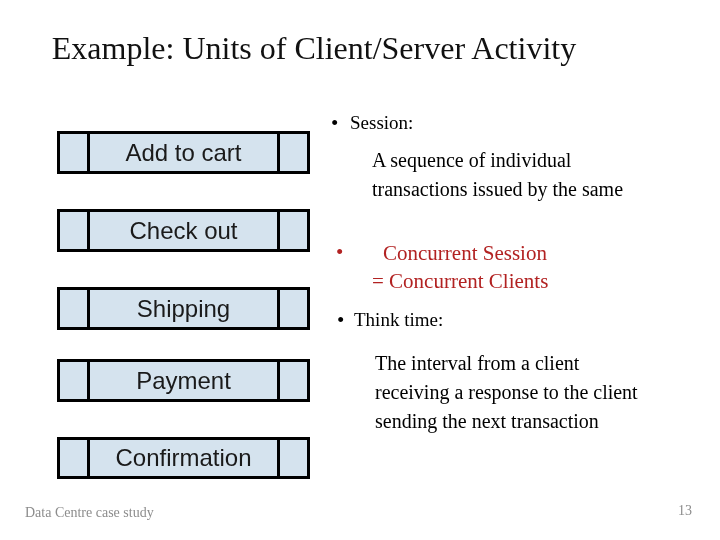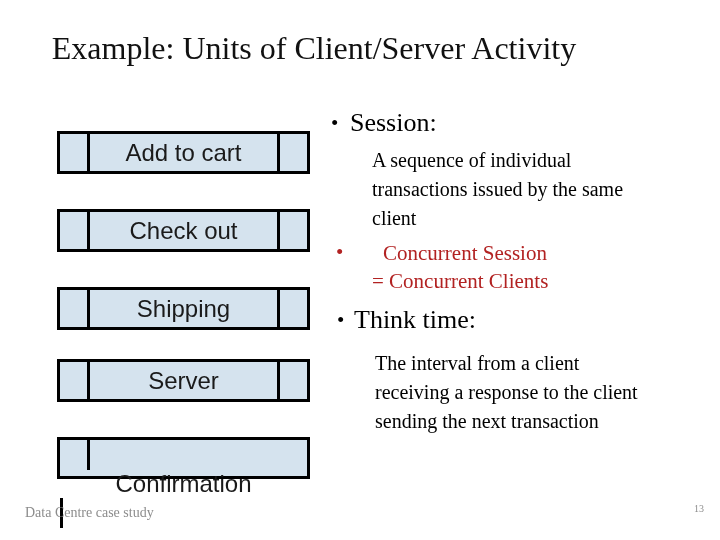--- a/index.html
+++ b/index.html
@@ -37,42 +37,42 @@
     background: var(--box-fill, #d5e3ee);
     border: 3px solid var(--box-border, #000000);
     display: flex;
     flex-direction: row;
     align-items: stretch;
   }
   .flow-box.pos1 { top: 131px; justify-content: flex-end; }
   .flow-box.pos2 { top: 209px; }
   .flow-box.pos3 { top: 287px; }
   .flow-box.pos4 { top: 359px; }
-  .flow-box.pos5 { top: 437px; height: 42px; flex-direction: column; }
+  .flow-box.pos5 { top: 437px; height: 42px; }
   .box-cell-end {
     width: 30px;
     flex: 0 0 30px;
   }
   .box-cell-end.left  { border-right: 3px solid var(--box-border, #000000); }
   .box-cell-end.right { border-left: 3px solid var(--box-border, #000000); }
   .box-cell-label {
     flex: 1 1 auto;
     display: flex;
     align-items: center;
     justify-content: center;
     font-family: "Liberation Sans", sans-serif;
     font-size: 24px;
     color: #1a1a1a;
     white-space: nowrap;
   }
 
   
   .rp { position: absolute; font-family: "Liberation Serif", serif; color: #000000; }
   .rp-bullet { font-size: 21px; line-height: 26px; }
-  .rp-head   { font-size: 26px; line-height: 26px; white-space: nowrap; }
+  .rp-head   { font-size: 19px; line-height: 26px; white-space: nowrap; }
   .rp-line   { font-size: 21px; line-height: 29px; white-space: nowrap; }
   .rp-desc div { font-size: 20px; line-height: 29px; white-space: nowrap; }
   .red { color: var(--accent-red, #b22222); }
 
   .session-bullet   { left: 331px; top: 110px; }
   .session-head     { left: 350px; top: 110px; }
   .session-desc     { left: 372px; top: 146px; }
   .concurrent-bullet{ left: 336px; top: 239px; }
   .concurrent-l1    { left: 383px; top: 239px; }
   .concurrent-l2    { left: 372px; top: 267px; }
@@ -85,24 +85,24 @@
     position: absolute;
     left: 25px;
     top: 505px;
     font-family: "Liberation Serif", serif;
     font-size: 14px;
     color: var(--footer-gray, #8c8c8c);
     white-space: nowrap;
   }
   .footer-page {
     position: absolute;
-    right: 16px;
+    right: 28px;
     top: 503px;
     font-family: "Liberation Serif", serif;
-    font-size: 10px;
+    font-size: 14px;
     color: var(--footer-gray, #8c8c8c);
   }
 </style>
 </head>
 <body>
 
 <div class="slide">
 
   <h1 class="title">Example: Units of Client/Server Activity</h1>
 
@@ -119,36 +119,35 @@
   </div>
 
   <div class="flow-box pos3">
     <div class="box-cell-end left"></div>
     <div class="box-cell-label">Shipping</div>
     <div class="box-cell-end right"></div>
   </div>
 
   <div class="flow-box pos4">
     <div class="box-cell-end left"></div>
-    <div class="box-cell-label">Server</div>
+    <div class="box-cell-label">Payment</div>
     <div class="box-cell-end right"></div>
   </div>
 
   <div class="flow-box pos5">
     <div class="box-cell-end left"></div>
     <div class="box-cell-label">Confirmation</div>
     <div class="box-cell-end right"></div>
   </div>
 
   <span class="rp rp-bullet session-bullet">•</span>
   <span class="rp rp-head session-head">Session:</span>
   <div class="rp rp-desc session-desc">
     <div>A sequence of individual</div>
     <div>transactions issued by the same</div>
-    <div>client</div>
   </div>
 
   <span class="rp rp-bullet red concurrent-bullet">•</span>
   <span class="rp rp-line red concurrent-l1">Concurrent Session</span>
   <span class="rp rp-line red concurrent-l2">= Concurrent Clients</span>
 
   <span class="rp rp-bullet think-bullet">•</span>
   <span class="rp rp-head think-head">Think time:</span>
   <div class="rp rp-desc think-desc">
     <div>The interval from a client</div>

